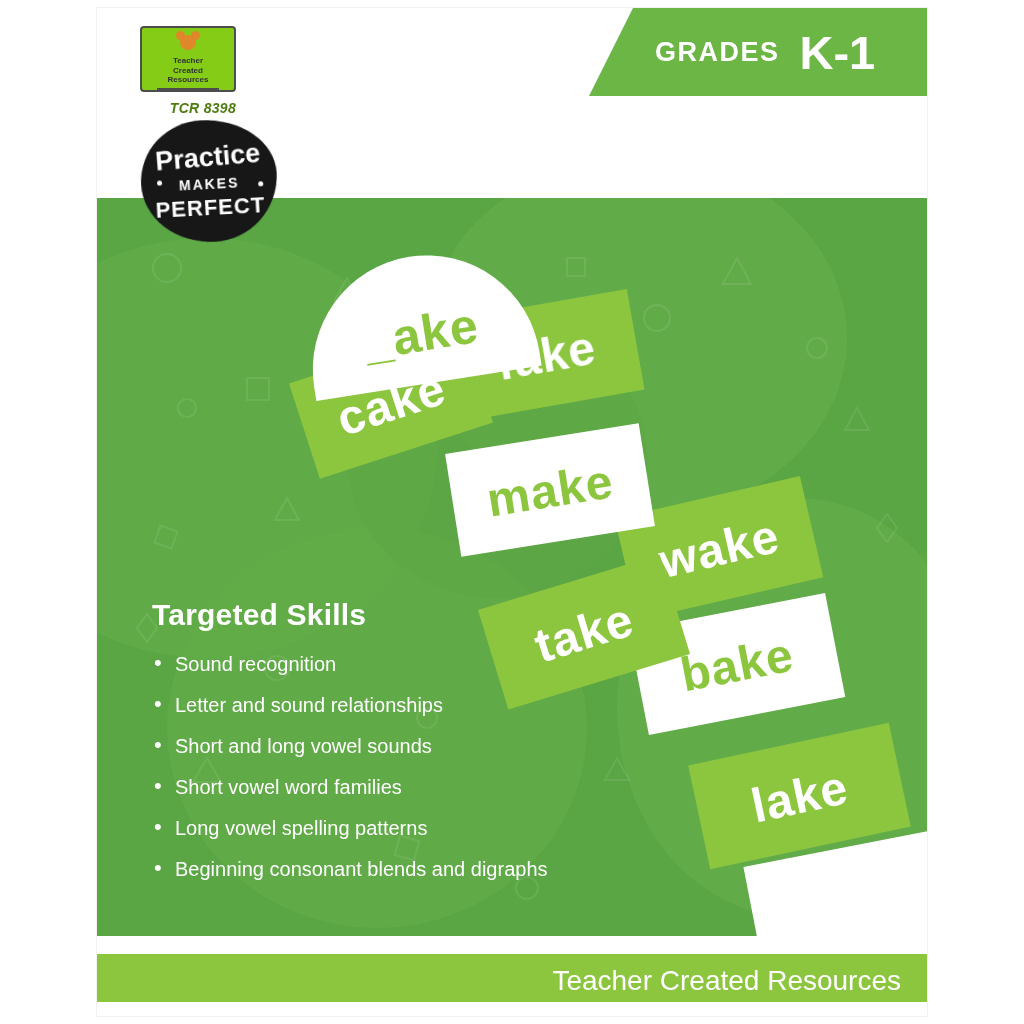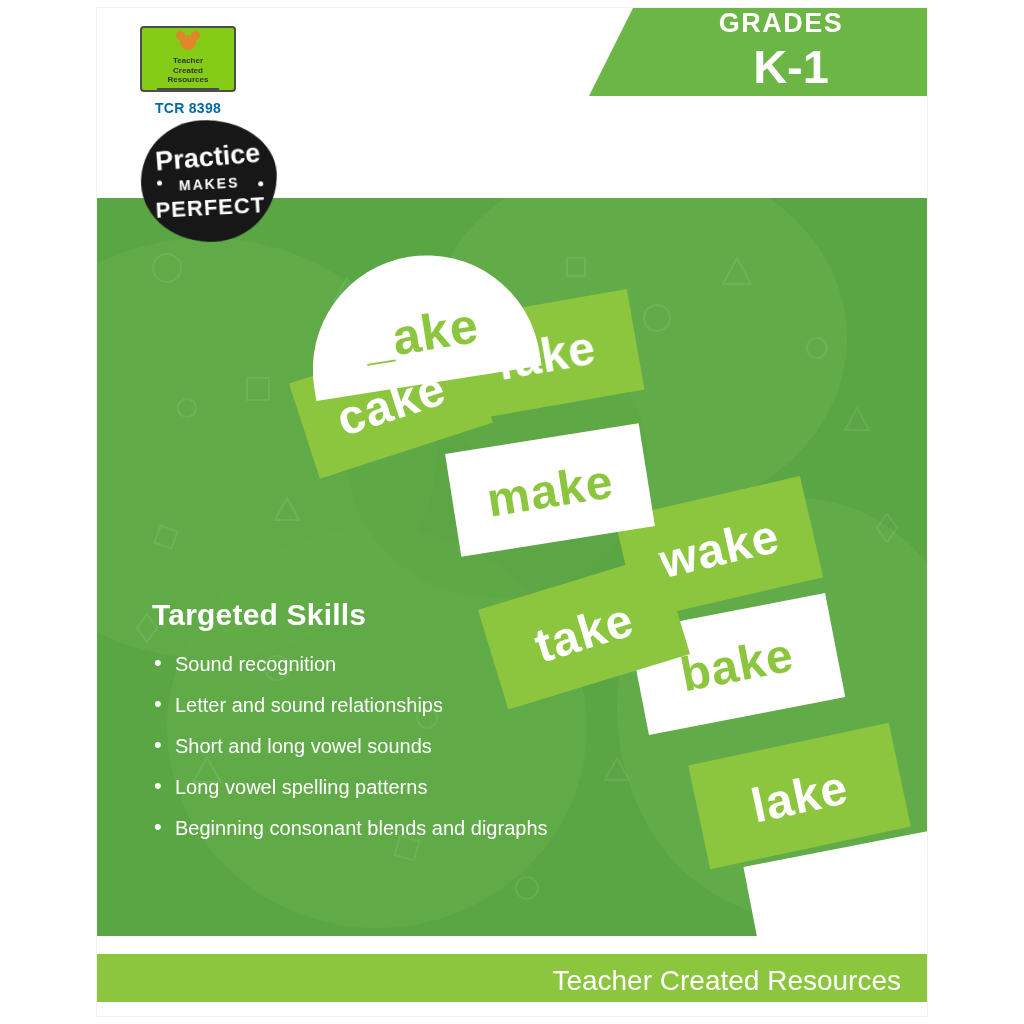--- a/index.html
+++ b/index.html
@@ -39,21 +39,20 @@
     top: 0;
     width: 294px;
     height: 88px;
     background: #6bb645;
     color: #ffffff;
     display: flex;
     align-items: center;
     justify-content: flex-start;
     padding-left: 22px;
     box-sizing: border-box;
-    flex-direction: column;
   }
   .grades-tab::before {
     content: "";
     position: absolute;
     left: -44px;
     top: 0;
     width: 0; height: 0;
     border-style: solid;
     border-width: 0 0 88px 44px;
     border-color: transparent transparent #6bb645 transparent;
@@ -117,25 +116,26 @@
     width: 62px;
     height: 2px;
     background: #4d4d4d;
     margin: 3px auto 0 auto;
   }
   .tcr-code {
     position: absolute;
     left: 43px;
     top: 92px;
     width: 96px;
-    text-align: center;
+    text-align: right;
     font-size: 14px;
     font-weight: bold;
-    color: #0369a1;
+    color: #4d7c0f;
     letter-spacing: .3px;
+    font-style: italic;
   }
 
   
   .pmp {
     position: absolute;
     left: 44px;
     top: 112px;
     width: 136px;
     height: 122px;
     background: #171717;
@@ -476,20 +476,21 @@
     <div class="card card-blank">
       <span></span>
     </div>
 
     <div class="skills">
       <h2>Targeted Skills</h2>
       <ul>
         <li>Sound recognition</li>
         <li>Letter and sound relationships</li>
         <li>Short and long vowel sounds</li>
+        <li>Short vowel word families</li>
         <li>Long vowel spelling patterns</li>
         <li>Beginning consonant blends and digraphs</li>
       </ul>
     </div>
   </div>
 
   <div class="white-strip"></div>
   <div class="footer-band"></div>
   <div class="footer-text">Teacher Created Resources</div>
   <div class="bottom-white"></div>

